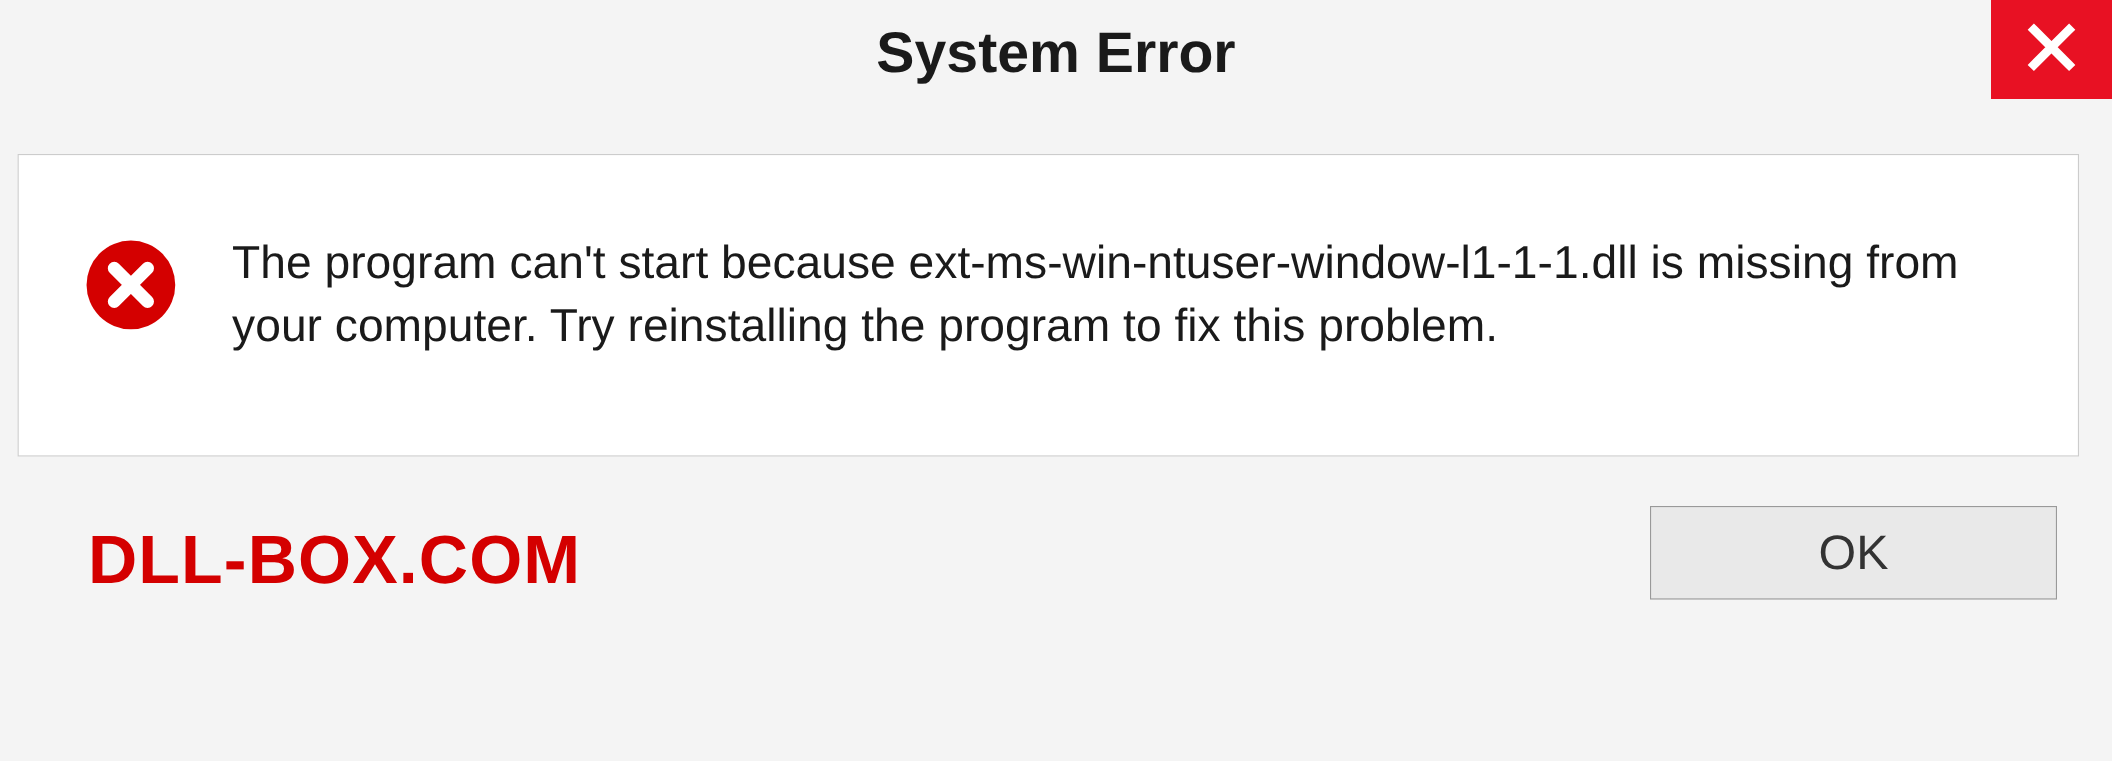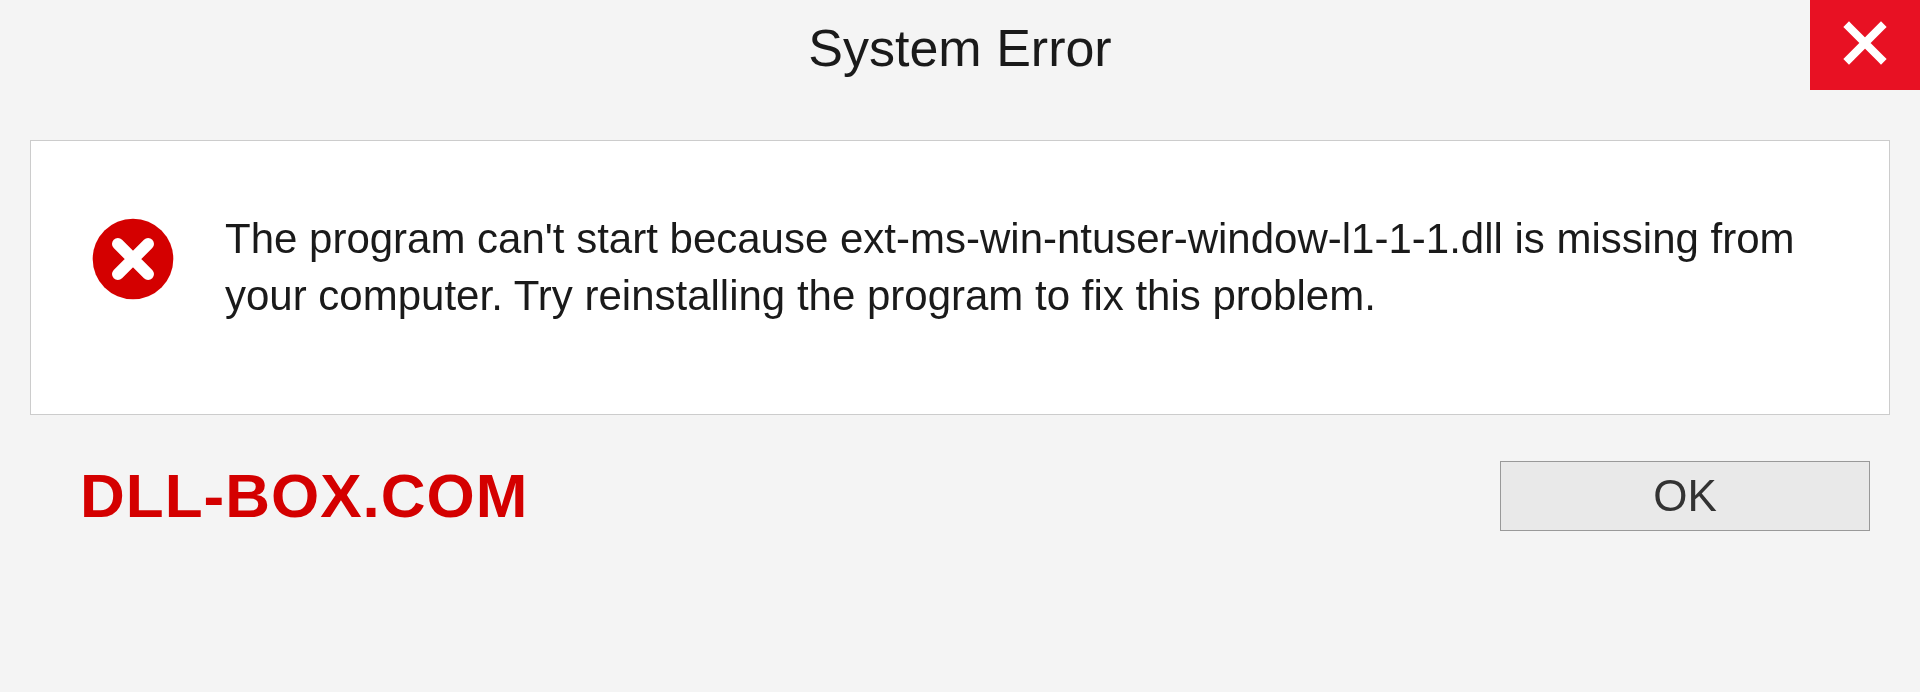--- a/index.html
+++ b/index.html
@@ -17,41 +17,41 @@
     .title-bar {
       display: flex;
       justify-content: center;
       align-items: center;
       height: 95px;
       position: relative;
       background: #f4f4f4;
     }
     .title-text {
       font-size: 52px;
-      font-weight: 400;
+      font-weight: 700;
       color: #1a1a1a;
     }
     .close-button {
       position: absolute;
       right: 0;
       top: 0;
       width: 110px;
       height: 90px;
       background: #e81123;
       display: flex;
       align-items: center;
       justify-content: center;
       cursor: pointer;
     }
     .close-button svg {
       width: 48px;
       height: 48px;
     }
     .content-box {
-      margin: 45px 30px 0 30px;
+      margin: 45px 30px 0 16px;
       background: #ffffff;
       border: 1px solid #cccccc;
       padding: 70px 50px 90px 60px;
       display: flex;
       align-items: flex-start;
       gap: 50px;
     }
     .error-icon {
       flex-shrink: 0;
       width: 84px;
@@ -75,21 +75,21 @@
       font-weight: 900;
       color: #d40000;
       letter-spacing: 1px;
       font-family: Arial, sans-serif;
       margin-left: 50px;
     }
     .ok-button {
       background: #e9e9e9;
       border: 1px solid #999999;
       width: 370px;
-      height: 70px;
+      height: 85px;
       font-size: 44px;
       color: #333333;
       display: flex;
       align-items: center;
       justify-content: center;
       cursor: pointer;
       font-family: "Segoe UI", Arial, sans-serif;
       margin-right: 20px;
     }
   </style>

